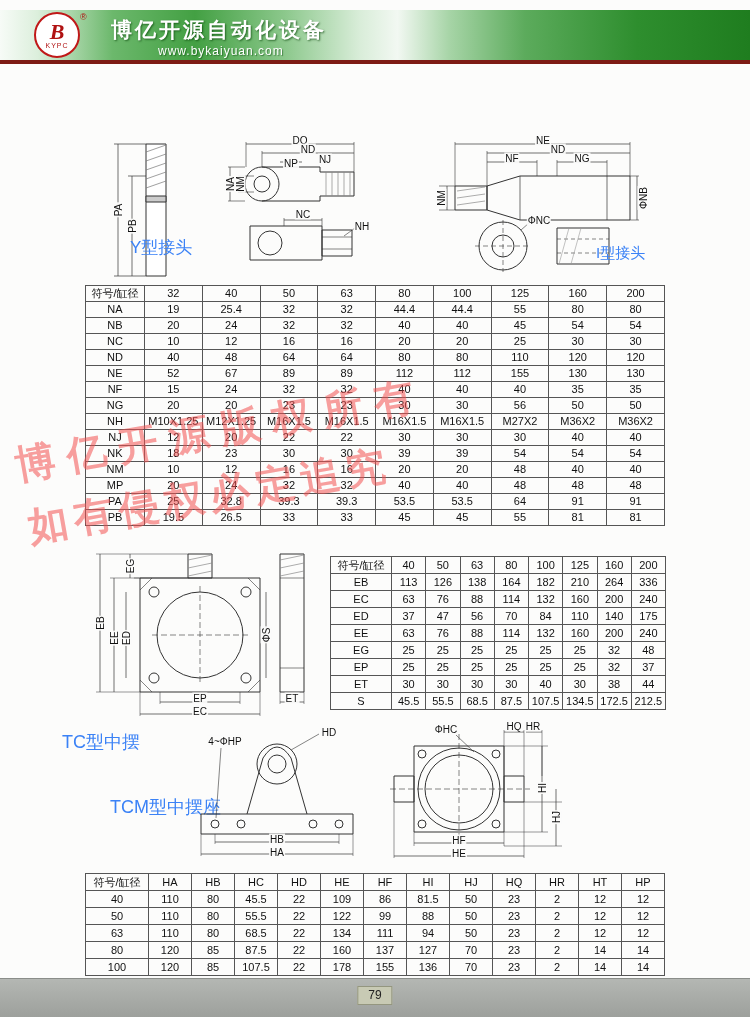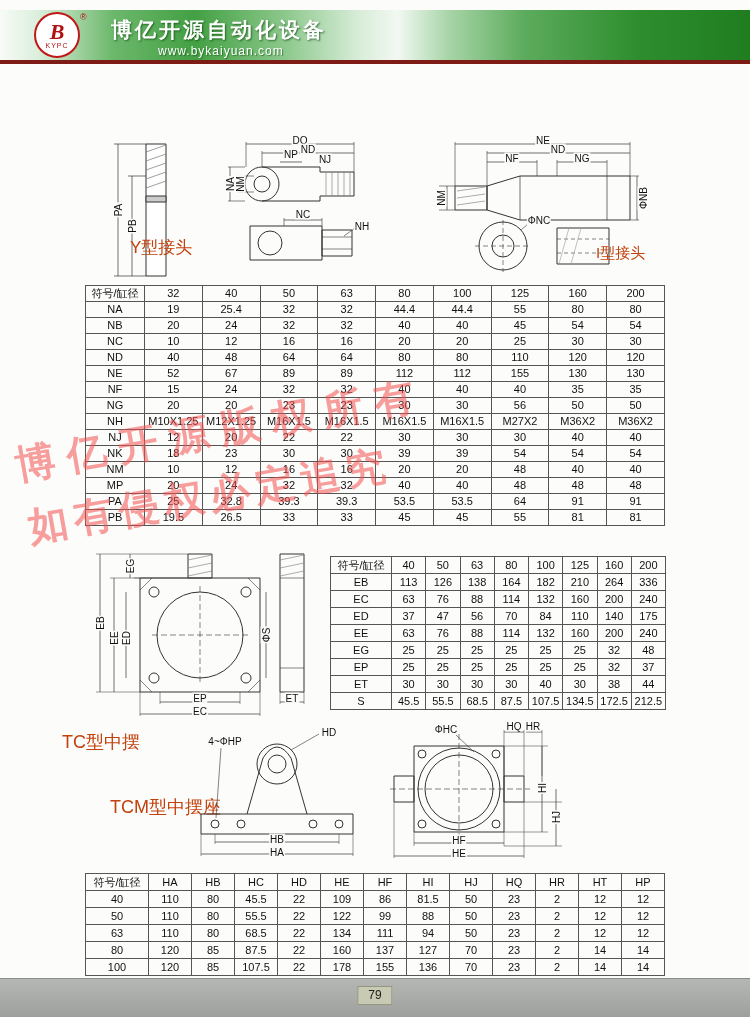--- a/index.html
+++ b/index.html
@@ -27,21 +27,21 @@
 
   
   .section-title{position:absolute;left:46px;top:95px;font-size:24px;font-weight:bold;color:#e10000;letter-spacing:1px;}
 
   
   .fig{position:absolute;}
   .fig svg{display:block;}
   .fig line,.fig path,.fig rect,.fig circle{vector-effect:non-scaling-stroke;}
   .dim-label{position:absolute;font-size:10px;color:#111;white-space:nowrap;
     background:rgba(252,252,251,.92);padding:0 1px;line-height:11px;}
-  .fig-caption{position:absolute;color:#c2410c;}
+  .fig-caption{position:absolute;color:#3b82f6;}
   #capY{left:130px;top:236px;font-size:17px;}
   #capI{left:596px;top:244px;font-size:15px;}
   #capTC{left:62px;top:730px;font-size:18px;}
   #capTCM{left:62px;top:795px;font-size:18px;margin-left:48px;}
   #figRod{left:108px;top:136px;width:80px;height:148px;}
   #figY{left:222px;top:136px;width:155px;height:142px;}
   #figI{left:425px;top:136px;width:245px;height:142px;}
   #figFlange{left:88px;top:548px;width:242px;height:168px;}
   #figTC{left:185px;top:722px;width:185px;height:140px;}
   #figTCM{left:390px;top:722px;width:190px;height:145px;}
@@ -119,21 +119,21 @@
       <rect x="28" y="90" width="72" height="34" fill="none" stroke="#333"></rect>
       <circle cx="48" cy="107" r="12" fill="none" stroke="#333"></circle>
       <rect x="100" y="94" width="30" height="26" fill="none" stroke="#333"></rect>
       <path d="M100,101 L130,101 M100,113 L130,113" stroke="#333" stroke-width="0.6" fill="none"></path>
       <path d="M62,90 L62,82 M100,90 L100,82" stroke="#333" stroke-width="0.6" fill="none"></path>
       <line x1="62" y1="84" x2="100" y2="84" stroke="#333" stroke-width="0.7"></line>
       <line x1="133" y1="92" x2="122" y2="100" stroke="#333" stroke-width="0.6"></line>
     </svg>
   <span class="dim-label" style="left: 78px; top: 4px; transform: translate(-50%, -50%);">DQ</span>
       <span class="dim-label" style="left: 86px; top: 13px; transform: translate(-50%, -50%);">ND</span>
-      <span class="dim-label" style="left: 69px; top: 18px; transform: translate(-50%, -50%);">NP</span>
+      <span class="dim-label" style="left: 69px; top: 27px; transform: translate(-50%, -50%);">NP</span>
       <span class="dim-label" style="left: 103px; top: 23px; transform: translate(-50%, -50%);">NJ</span>
       <span class="dim-label" style="left: 8px; top: 48px; transform: translate(-50%, -50%) rotate(-90deg);">NA</span>
       <span class="dim-label" style="left: 18px; top: 48px; transform: translate(-50%, -50%) rotate(-90deg);">NM</span>
       <span class="dim-label" style="left: 81px; top: 78px; transform: translate(-50%, -50%);">NC</span>
       <span class="dim-label" style="left: 140px; top: 90px; transform: translate(-50%, -50%);">NH</span>
     </div>
   <div class="fig-caption" id="capY">Y型接头</div>
 
   <div class="fig" id="figI">
     <svg width="245" height="142">

